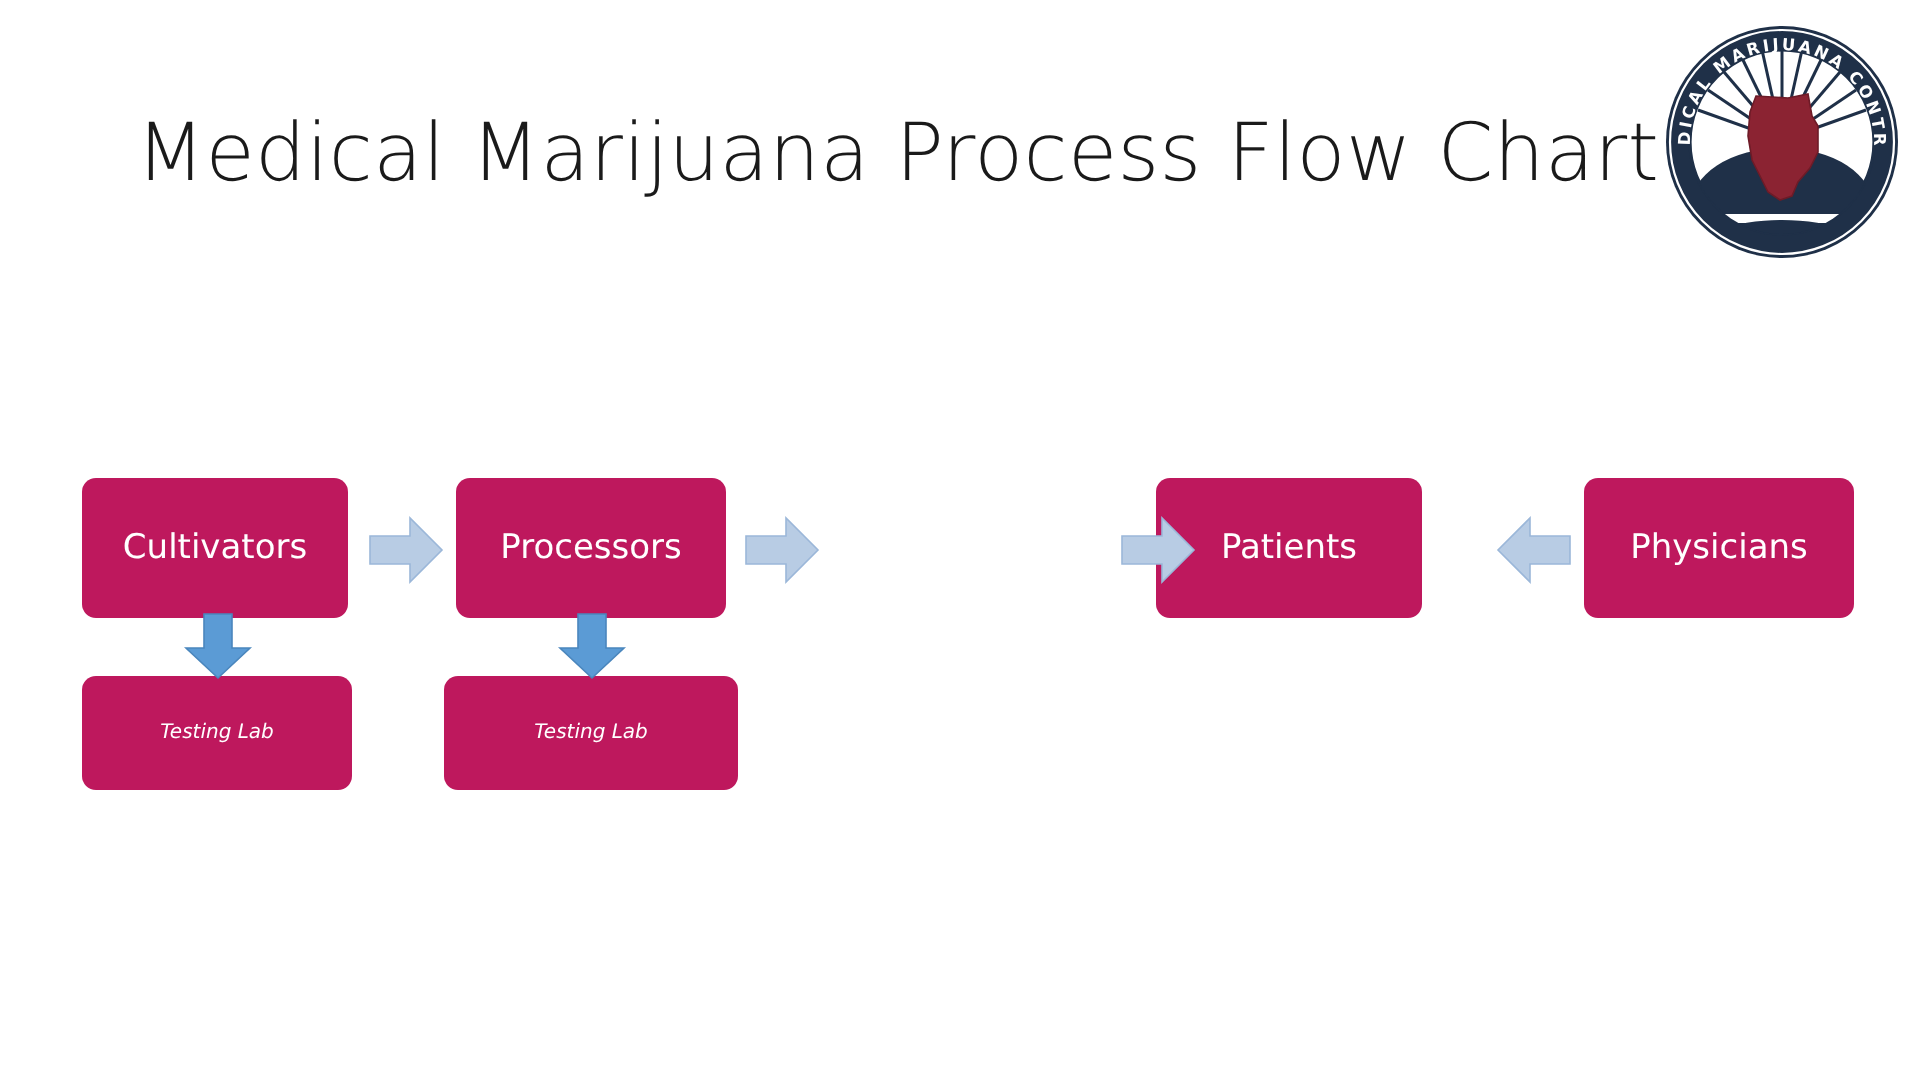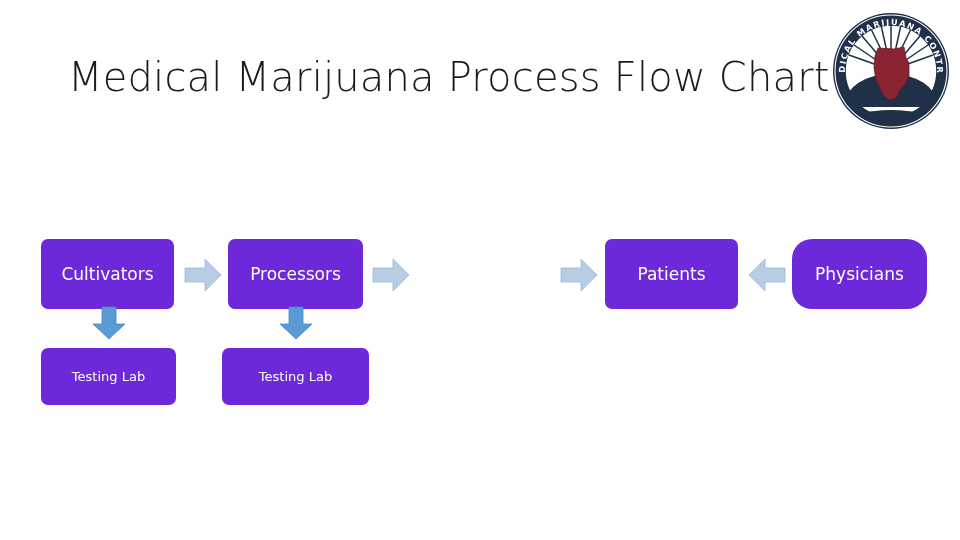--- a/index.html
+++ b/index.html
@@ -42,49 +42,50 @@
     left: 826px;
     top: 6px;
     width: 130px;
     height: 130px;
   }
   #seal svg { display: block; width: 130px; height: 130px; }
 
   
   .flow-box {
     position: absolute;
-    background: #6d28d9;
+    background: #be185d;
     border-radius: 7px;
     color: #ffffff;
     display: flex;
     align-items: center;
     justify-content: center;
     text-align: center;
     box-sizing: border-box;
     padding: 2px 6px;
   }
   .flow-box.primary {
     top: 239px;
     height: 70px;
     font-size: 17px;
     font-weight: 400;
   }
   .flow-box.secondary {
-    top: 348px;
+    top: 338px;
     height: 57px;
-    font-size: 13px;
+    font-size: 10px;
     font-weight: 400;
+    font-style: italic;
   }
 
   
   #box-cultivators  { left: 41px;  width: 133px; }
   #box-processors   { left: 228px; width: 135px; text-align: center; }
   #box-dispensaries { left: 417px; width: 134px; }
-  #box-patients     { left: 605px; width: 133px; }
-  #box-physicians   { left: 792px; width: 135px; border-radius: 20px; }
+  #box-patients     { left: 578px; width: 133px; }
+  #box-physicians   { left: 792px; width: 135px; }
 
   
   #box-testlab-1 { left: 41px;  width: 135px; }
   #box-testlab-2 { left: 222px; width: 147px; }
 
   
   .arrow {
     position: absolute;
   }
   .arrow svg { display: block; }

